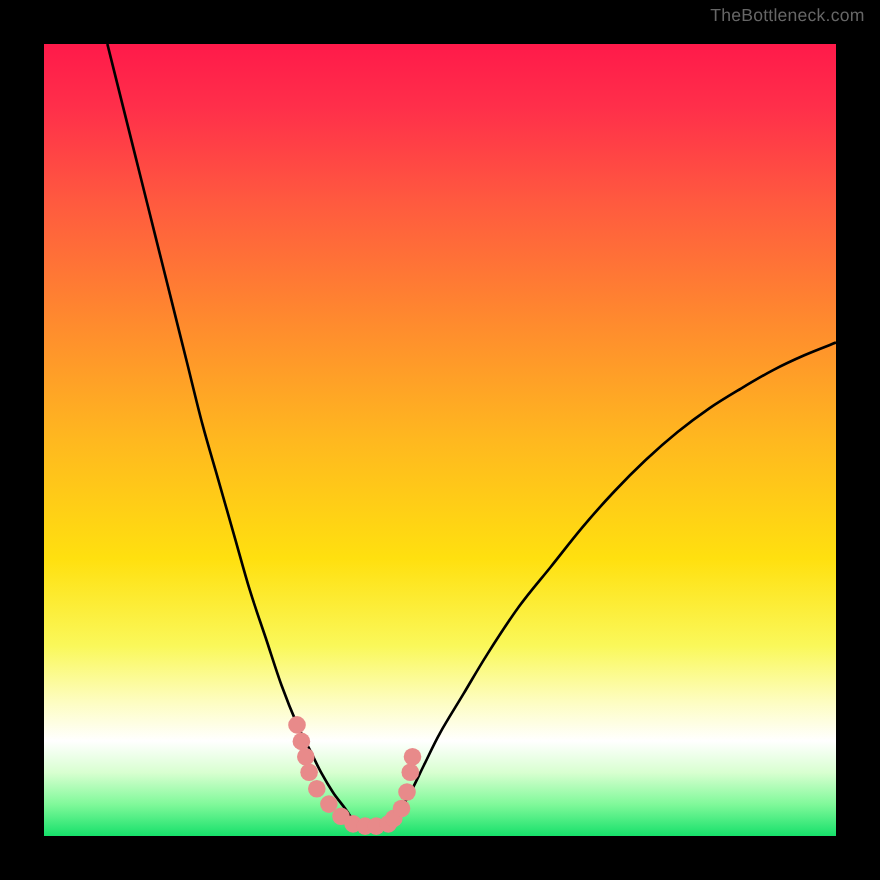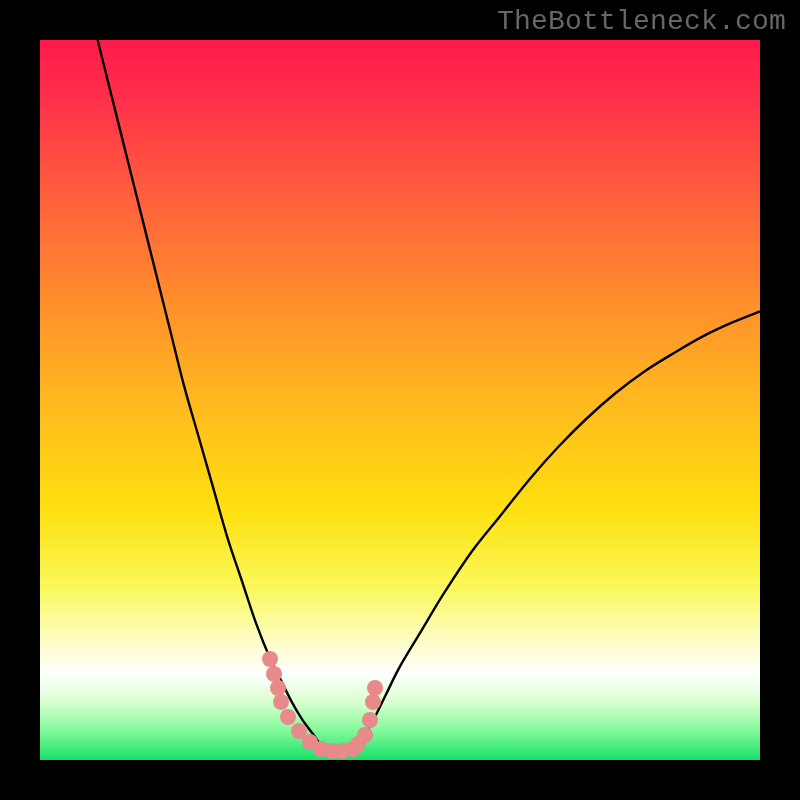--- a/index.html
+++ b/index.html
@@ -9,24 +9,23 @@
     background: #000;
     position: relative;
     overflow: hidden;
     font-family: Arial, sans-serif;
   }
   .watermark {
     position: absolute;
     top: 6px;
     right: 14px;
     color: #666;
-    font-size: 28px;
+    font-size: 16px;
     z-index: 10;
     letter-spacing: 0.2px;
-    font-family: Liberation Mono, monospace;
   }
   .plot-frame {
     position: absolute;
     left: 40px;
     top: 40px;
     width: 720px;
     height: 720px;
     background: #000;
   }
   .gradient-bg {

